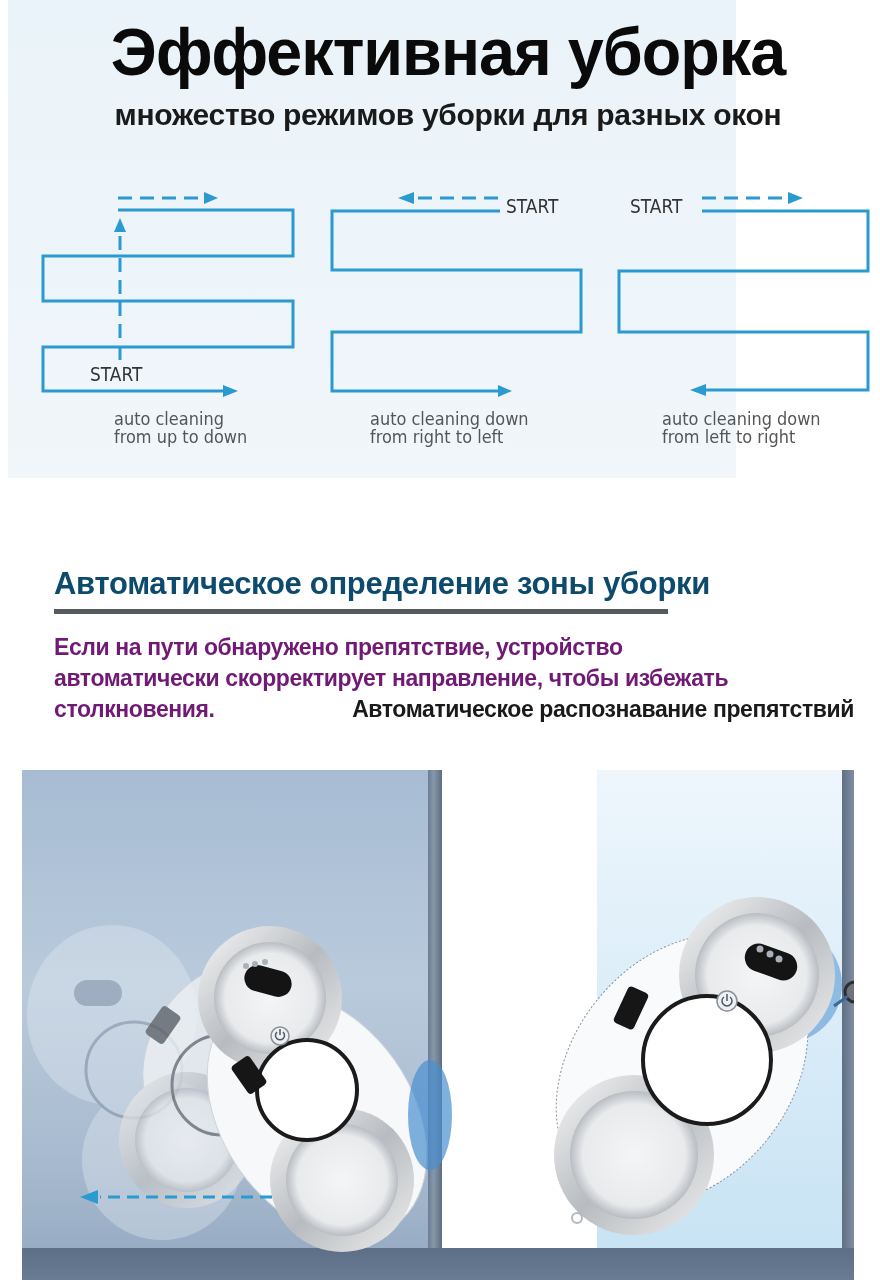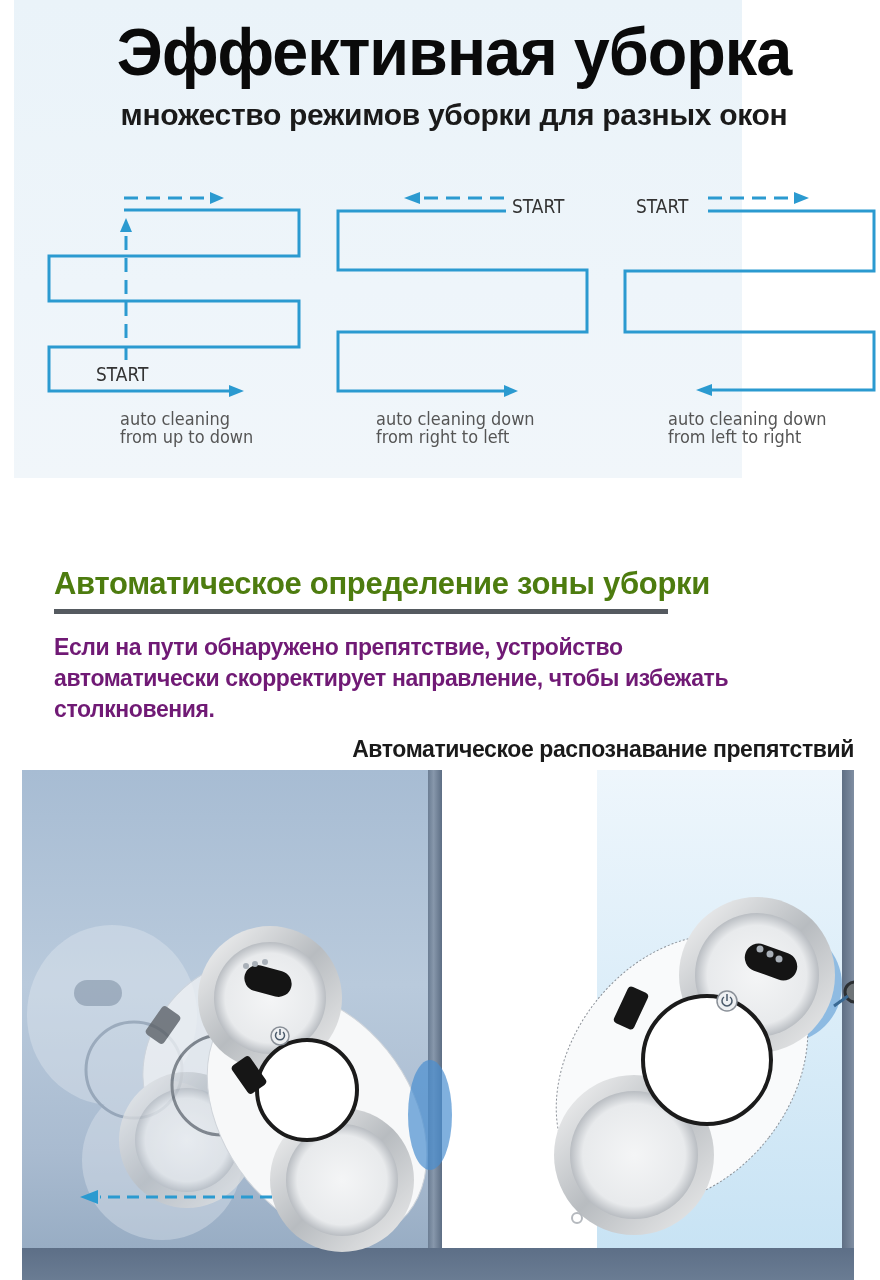--- a/index.html
+++ b/index.html
@@ -1,20 +1,20 @@
 <!DOCTYPE html>
 <html><head>
 <meta charset="utf-8">
 <style>
   * { box-sizing: border-box; margin: 0; padding: 0; }
   html, body { width: 880px; height: 1280px; background: #ffffff; overflow: hidden; }
   body { font-family: "Liberation Sans", sans-serif; position: relative; }
 
   .top-panel {
-    position: absolute; left: 14px; top: 0; width: 728px; height: 478px;
+    position: absolute; left: 8px; top: 0; width: 728px; height: 478px;
     background: linear-gradient(180deg, #eaf3f9 0%, #eef5fa 60%, #f1f6fa 100%);
   }
   .main-title {
     position: absolute; left: 0; top: 14px; width: 880px; text-align: center;
     font-size: 66px; font-weight: 700; color: #0a0a0a; letter-spacing: -1px;
     transform: scaleX(0.98);
   }
   .sub-title {
     position: absolute; left: 0; top: 98px; width: 880px; text-align: center;
     font-size: 30px; font-weight: 700; color: #1a1a1a; letter-spacing: -0.3px;
@@ -25,32 +25,32 @@
     position: absolute; font-size: 20px; color: #333; font-family: "DejaVu Sans", sans-serif;
     letter-spacing: 0px; transform: scaleX(0.85); transform-origin: left top;
   }
   .caption {
     position: absolute; font-size: 17px; line-height: 18px; color: #555; font-weight: 400;
     font-family: "DejaVu Sans", sans-serif; transform: scaleX(0.95); transform-origin: left top;
     white-space: nowrap;
   }
 
   .section2-title {
-    position: absolute; left: 54px; top: 566px; font-size: 31px; font-weight: 700; color: #4d7c0f;
+    position: absolute; left: 54px; top: 566px; font-size: 31px; font-weight: 700; color: #0c4a6e;
     letter-spacing: -0.3px;
   }
   .section2-rule {
     position: absolute; left: 54px; top: 609px; width: 614px; height: 5px; background: #555a60;
   }
   .section2-body {
     position: absolute; left: 54px; top: 632px; width: 720px; font-size: 23px; line-height: 31px;
     font-weight: 700; color: #701a75; letter-spacing: -0.4px;
   }
   .obstacle-caption {
-    position: absolute; right: 26px; top: 736px; font-size: 23px; font-weight: 700; color: #1a1a1a;
+    position: absolute; right: 26px; top: 696px; font-size: 23px; font-weight: 700; color: #1a1a1a;
     letter-spacing: -0.4px;
   }
 
   .scene { position: absolute; left: 22px; top: 770px; width: 832px; height: 510px; overflow: hidden; }
   .scene-left {
     position: absolute; left: 0; top: 0; width: 406px; height: 478px;
     background: linear-gradient(180deg, #a7bcd3 0%, #b9cadc 45%, #a9bbd0 80%, #98adc4 100%);
   }
   .scene-frame-mid {
     position: absolute; left: 406px; top: 0; width: 14px; height: 478px;

